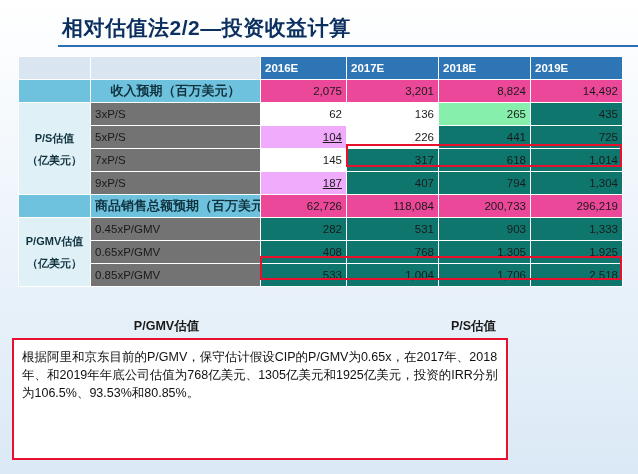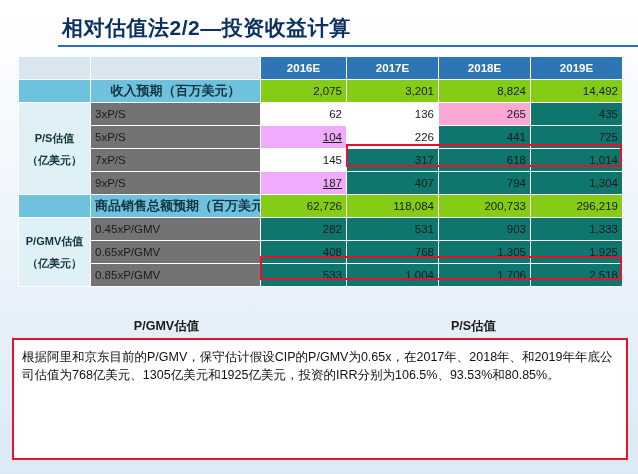--- a/index.html
+++ b/index.html
@@ -73,21 +73,21 @@
   col.c5 { width: 92px; }
 
   .hdr-blank {
     background: #d9e6f2;
     border: 1px solid #ffffff;
   }
   .hdr-year {
     background: #2e75b6;
     color: #ffffff;
     font-weight: bold;
-    text-align: center;
+    text-align: left;
     font-size: 11.5px;
   }
   .rowlabel-blue {
     background: #6fc2dd;
     color: #11333f;
     text-align: center;
     font-weight: bold;
     font-size: 11.5px;
   }
   .sectionlabel {
@@ -112,24 +112,24 @@
     font-size: 13px;
     color: #11333f;
   }
   .num {
     text-align: right;
     padding-right: 8px;
     background: #f2f8fc;
     font-size: 11.5px;
   }
   .num.yellow { background: #0f766e; }
-  .num.lightyellow { background: #f9a8d4; }
+  .num.lightyellow { background: #86efac; }
   .num.white { background: #ffffff; }
   .num.pale { background: #f0abfc; text-decoration: underline; }
-  .num.teal { background: #84cc16; }
+  .num.teal { background: #ec4899; }
 
   
   .redbox {
     position: absolute;
     border: 2px solid #e8112d;
     box-sizing: border-box;
     pointer-events: none;
   }
   
   .caption-row {
@@ -145,21 +145,21 @@
     text-align: center;
     font-weight: bold;
     font-size: 12.5px;
     color: #1a1a1a;
     padding-bottom: 2px;
   }
   .note-row {
     position: absolute;
     left: 12px;
     top: 338px;
-    width: 616px;
+    width: 496px;
     display: flex;
     gap: 16px;
     border-radius: 29px;
   }
   .note {
     flex: 1 1 0;
     border: 2px solid #e8112d;
     background: #ffffff;
     padding: 8px 8px 6px 8px;
     font-size: 12.5px;

